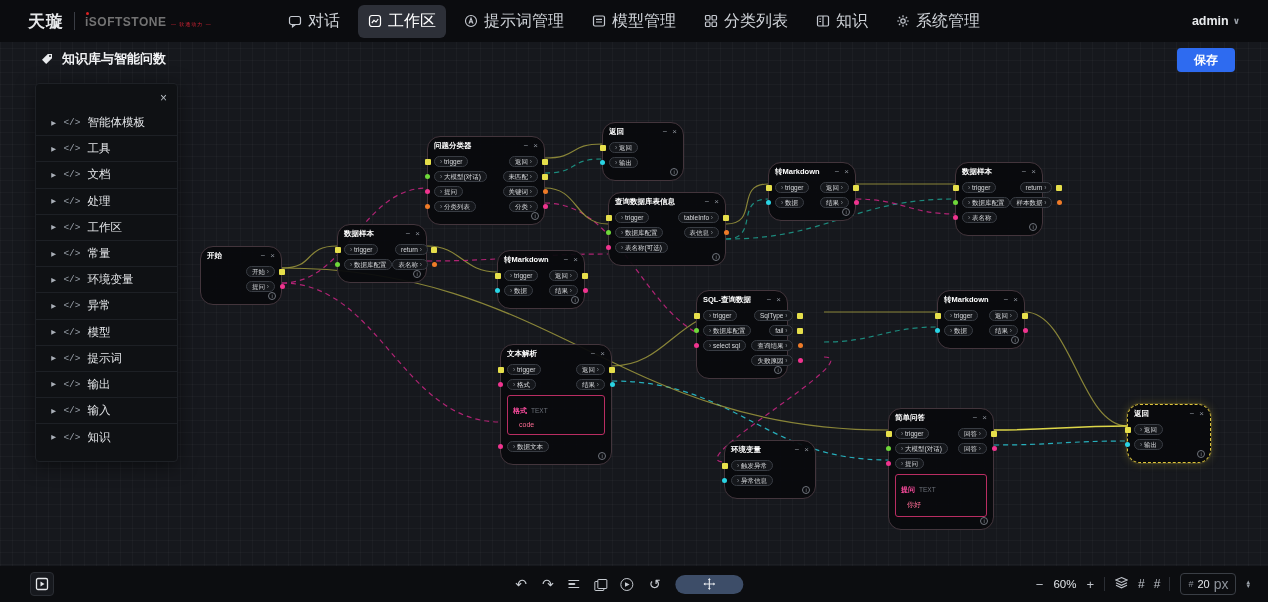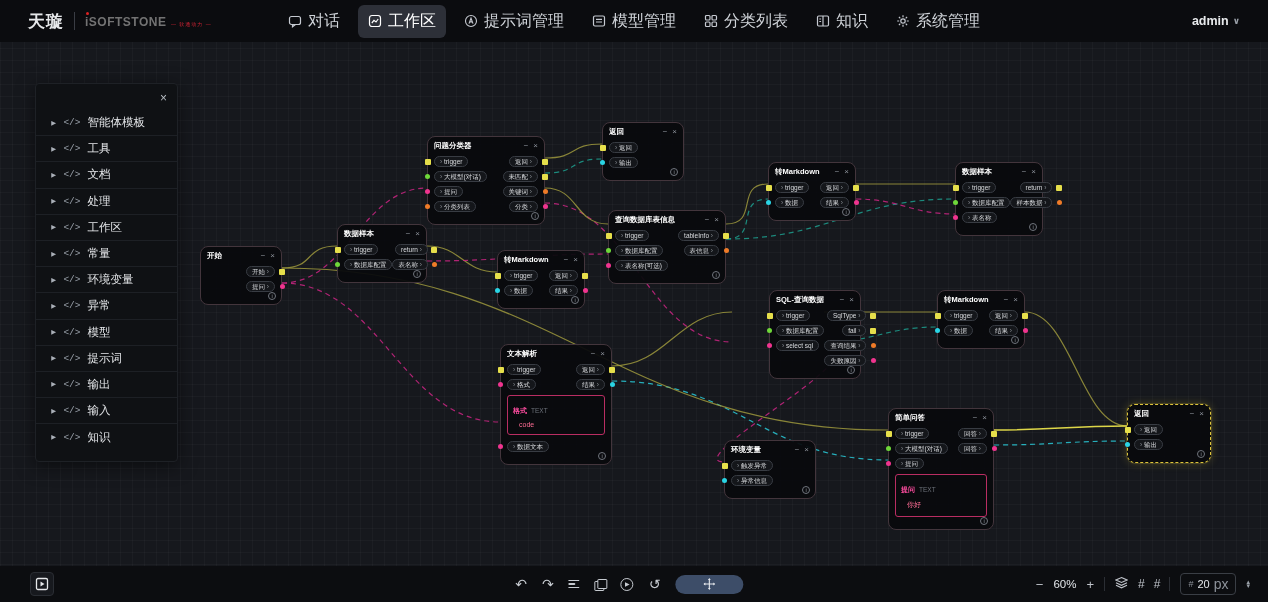--- a/index.html
+++ b/index.html
@@ -52,21 +52,21 @@
     cursor:pointer; line-height:1; }
   #palette-items { position:absolute; top:26px; left:0; right:0; }
   .p-item { display:flex; align-items:center; gap:7px; height:26.2px; padding-left:15px;
     font-size:11.5px; color:#e3e5e8; border-bottom:1px solid #1d2025; cursor:pointer; }
   .p-item:last-child { border-bottom:none; }
   .p-caret { font-size:7px; color:#aab0b8; transform:scale(.9); }
   .p-code { font-size:9.5px; color:#9aa1aa; font-family:"Liberation Mono","DejaVu Sans Mono",monospace; }
 
   
   .node { position:absolute; background:rgba(8,10,13,.94); border:1px solid #43353c;
-    border-radius:8px; z-index:10; }
+    border-radius:13px; z-index:10; }
   .node.selected { border:1.5px dashed #dcc43b; box-shadow:0 0 0 1px rgba(220,196,59,.18),
     0 0 10px rgba(220,196,59,.25); }
   .n-head { display:flex; align-items:center; height:15px; padding:3px 6px 0; }
   .n-title { font-size:7.5px; font-weight:bold; color:#fff; flex:1; white-space:nowrap; }
   .n-min,.n-close { font-size:8px; color:#8d929a; margin-left:5px; cursor:pointer; line-height:1; }
   .n-body { display:flex; justify-content:space-between; padding:4px 6px 2px; }
   .col { display:flex; flex-direction:column; gap:4px; align-items:flex-start; }
   .col.out { align-items:flex-end; }
   .port { position:relative; height:11px; display:flex; align-items:center; }
   .pill { border:1px solid #383c43; background:#14161a; border-radius:6px; padding:1px 5px;
@@ -268,21 +268,21 @@
               <div class="port in">
                 <span class="dot" style="background: rgb(42, 212, 228);"></span>
                 <span class="pill">输出</span>
               </div>
             </div>
             <div class="col out"></div>
           </div>
           <div class="n-pad"></div>
           <span class="n-info">i</span>
         </div>
-        <div class="node" style="left: 608px; top: 210px; width: 118px;">
+        <div class="node" style="left: 608px; top: 192px; width: 118px;">
           <div class="n-head">
             <span class="n-title">查询数据库表信息</span>
             <span class="n-min">−</span>
             <span class="n-close">×</span>
           </div>
           <div class="n-body">
             <div class="col in">
               <div class="port in">
                 <span class="dot sq" style="background: rgb(230, 223, 75);"></span>
                 <span class="pill">trigger</span>
@@ -400,21 +400,21 @@
               </div>
               <div class="port out">
                 <span class="dot" style="background: rgb(240, 52, 143);"></span>
                 <span class="pill">结果</span>
               </div>
             </div>
           </div>
           <div class="n-pad"></div>
           <span class="n-info">i</span>
         </div>
-        <div class="node" style="left: 769px; top: 290px; width: 92px;">
+        <div class="node" style="left: 696px; top: 290px; width: 92px;">
           <div class="n-head">
             <span class="n-title">SQL-查询数据</span>
             <span class="n-min">−</span>
             <span class="n-close">×</span>
           </div>
           <div class="n-body">
             <div class="col in">
               <div class="port in">
                 <span class="dot sq" style="background: rgb(230, 223, 75);"></span>
                 <span class="pill">trigger</span>
@@ -679,20 +679,30 @@
           </svg>
         <span>系统管理</span>
       </div>
     </div>
     <div id="user">
       <span>admin</span>
       <span class="chev">∨</span>
     </div>
   </div>
 
+  <div id="pagehead">
+    <div id="page-title">
+      <svg width="14" height="14" viewBox="0 0 14 14">
+          <path d="M2 7.8L7.8 2H12v4.2L6.2 12 2 7.8z" fill="#e9ebee"></path>
+          <circle cx="10" cy="4" r="1" fill="#16181d"></circle>
+        </svg>
+      <span>知识库与智能问数</span>
+    </div>
+    <button id="save-btn">保存</button>
+  </div>
 
   <div id="palette">
     <span id="palette-close">×</span>
     <div id="palette-items">
         <div class="p-item">
           <span class="p-caret">▶</span>
           <span class="p-code">&lt;/&gt;</span>
           <span>智能体模板</span>
         </div>
         <div class="p-item">

